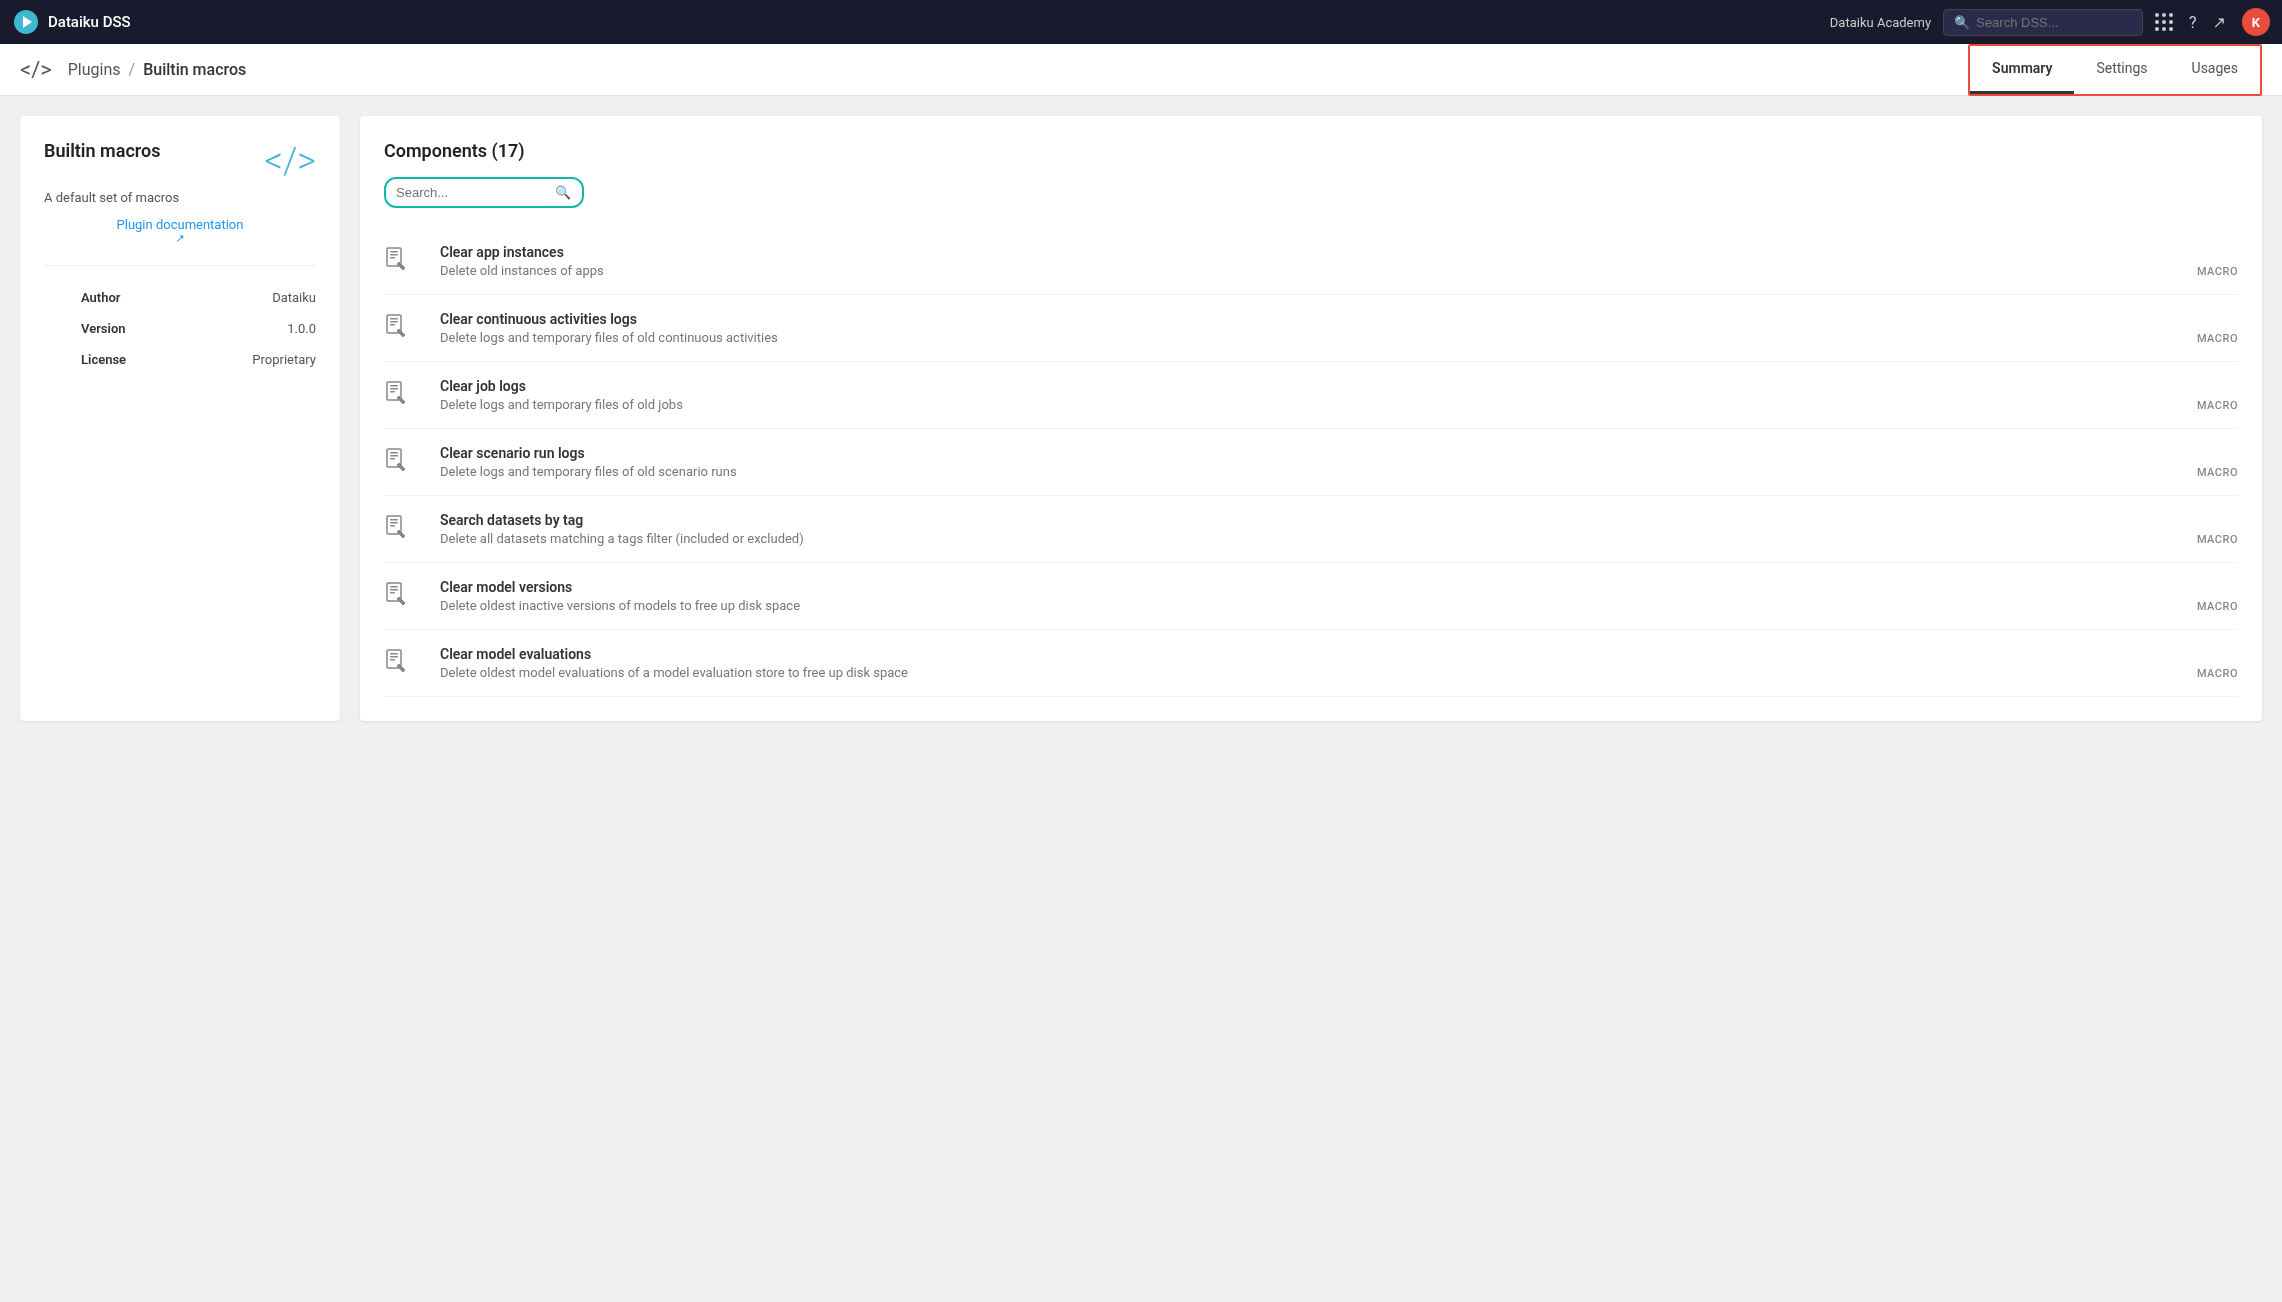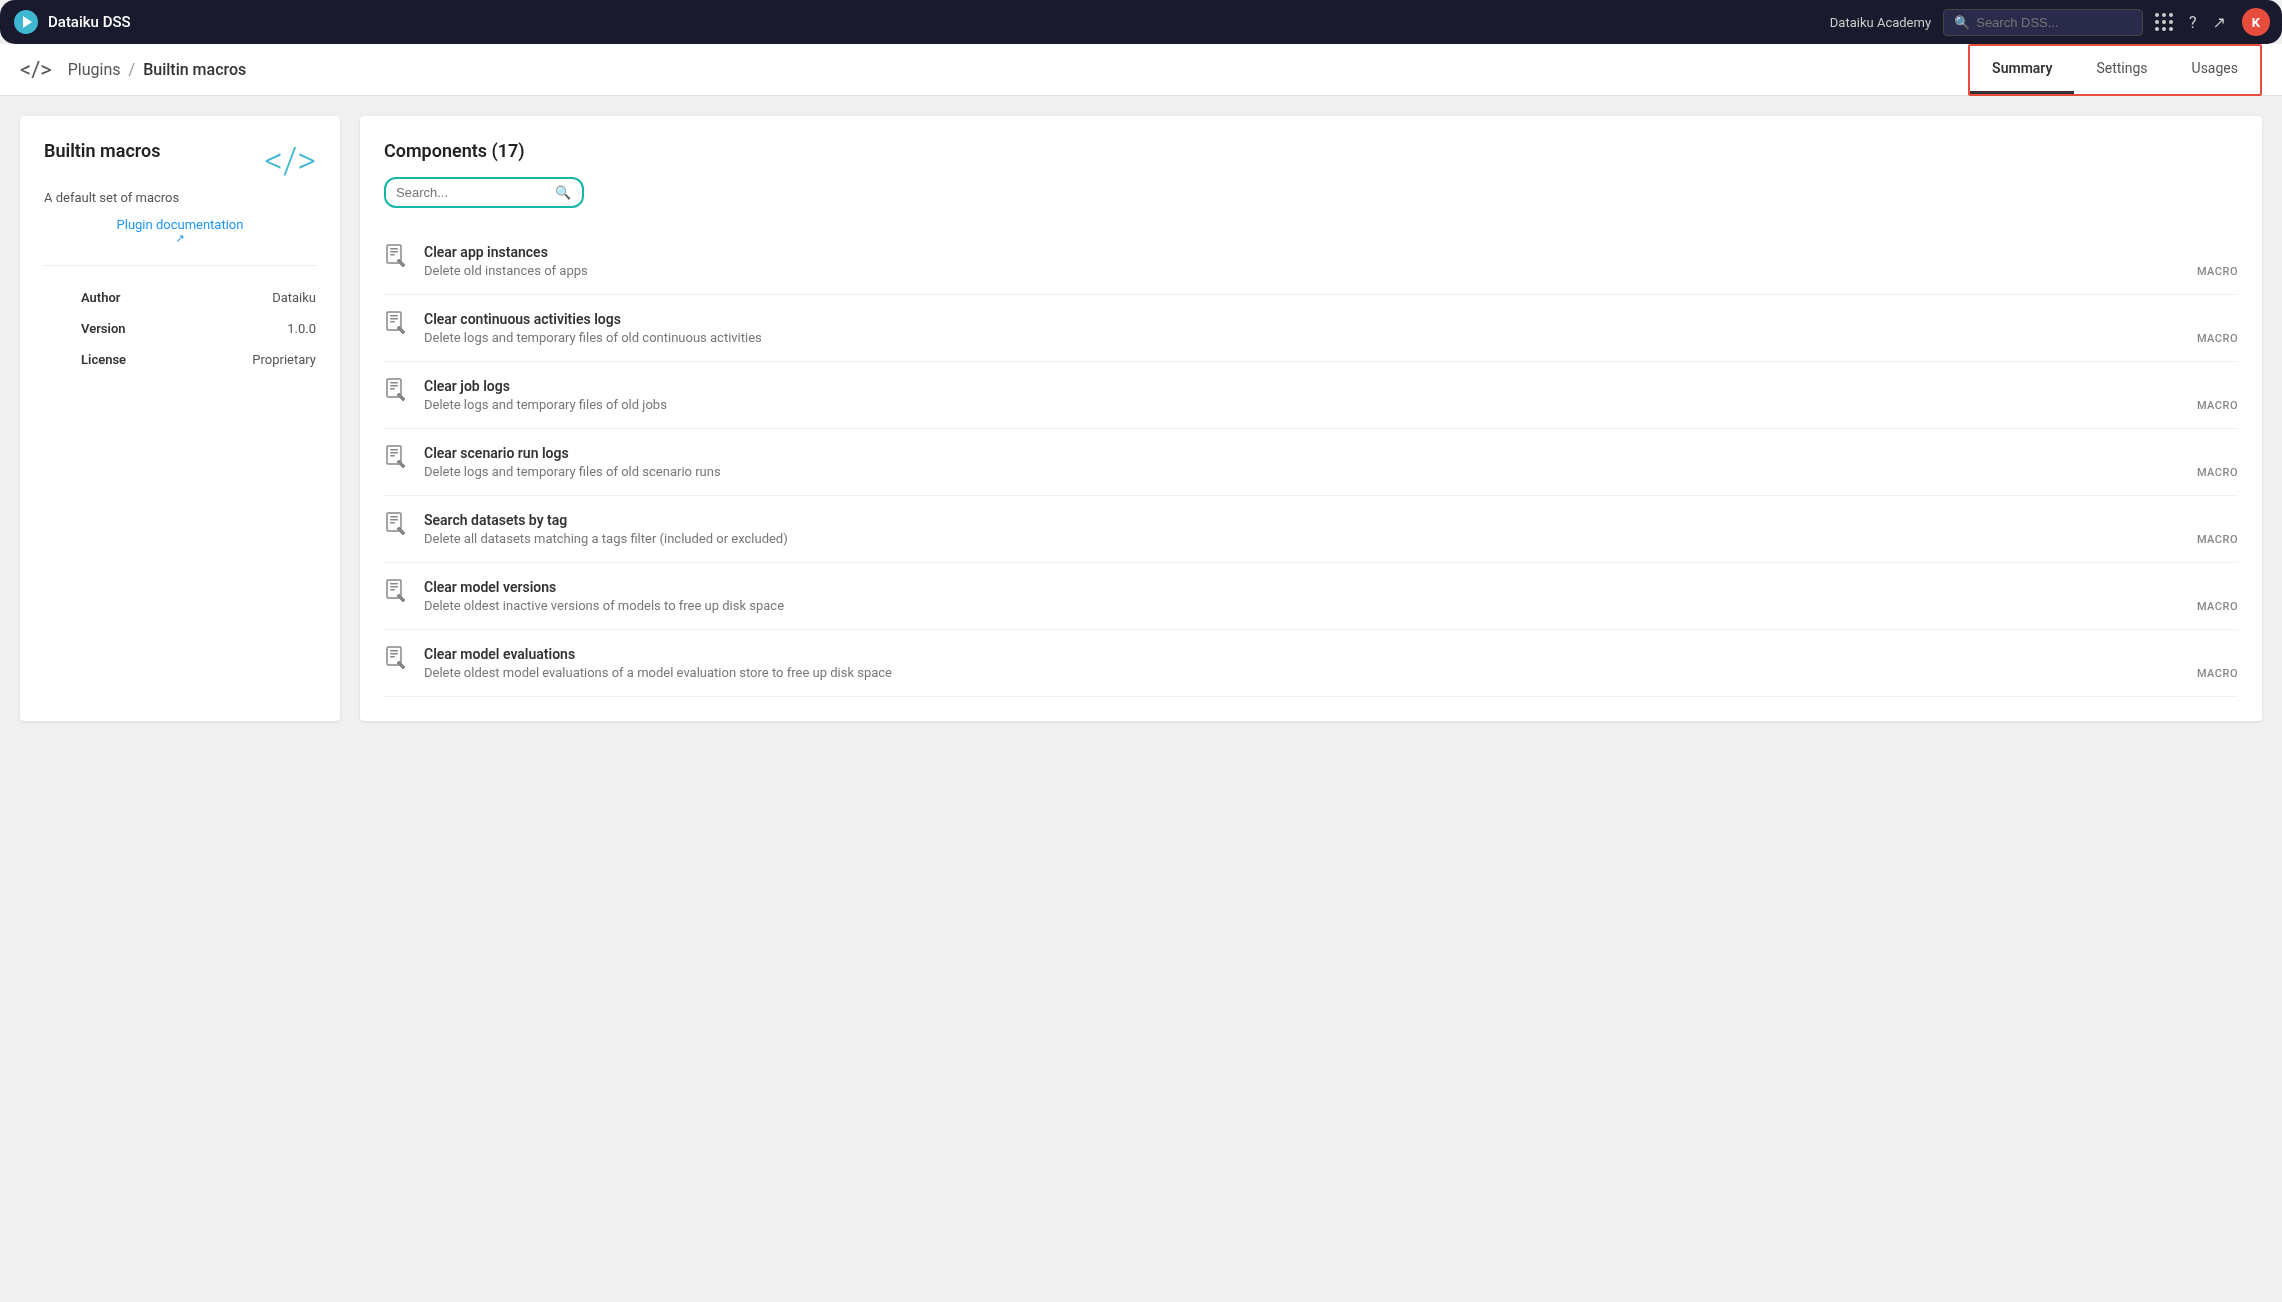--- a/index.html
+++ b/index.html
@@ -6,21 +6,20 @@
     body { font-family: -apple-system, BlinkMacSystemFont, 'Segoe UI', Roboto, sans-serif; background: #f0f0f0; color: #333; font-size: 14px; }
 
     
     .topbar {
       background: #1a1a2e;
       height: 44px;
       display: flex;
       align-items: center;
       padding: 4px 12px;
       gap: 12px;
-      border-radius: 15px;
     }
     .topbar-logo {
       color: white;
       font-size: 18px;
       display: flex;
       align-items: center;
       gap: 8px;
     }
     .topbar-logo-icon {
       width: 28px;
@@ -241,24 +240,24 @@
       background: transparent;
     }
     .search-icon-sm {
       color: #aaa;
       font-size: 13px;
     }
 
     
     .component-item {
       display: flex;
-      align-items: flex-start;
+      align-items: flex-end;
       padding: 16px 0;
       border-bottom: 1px solid #f0f0f0;
-      gap: 16px;
+      gap: 32px;
     }
     .component-icon {
       color: #888;
       font-size: 20px;
       min-width: 24px;
       text-align: center;
     }
     .component-info {
       flex: 1;
     }

